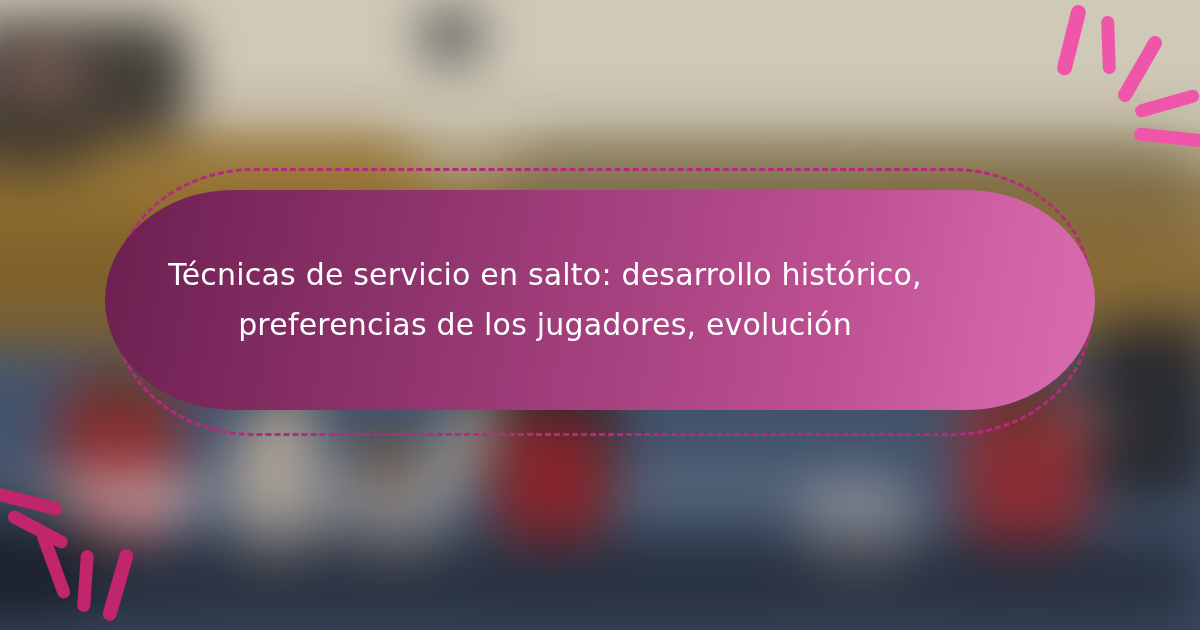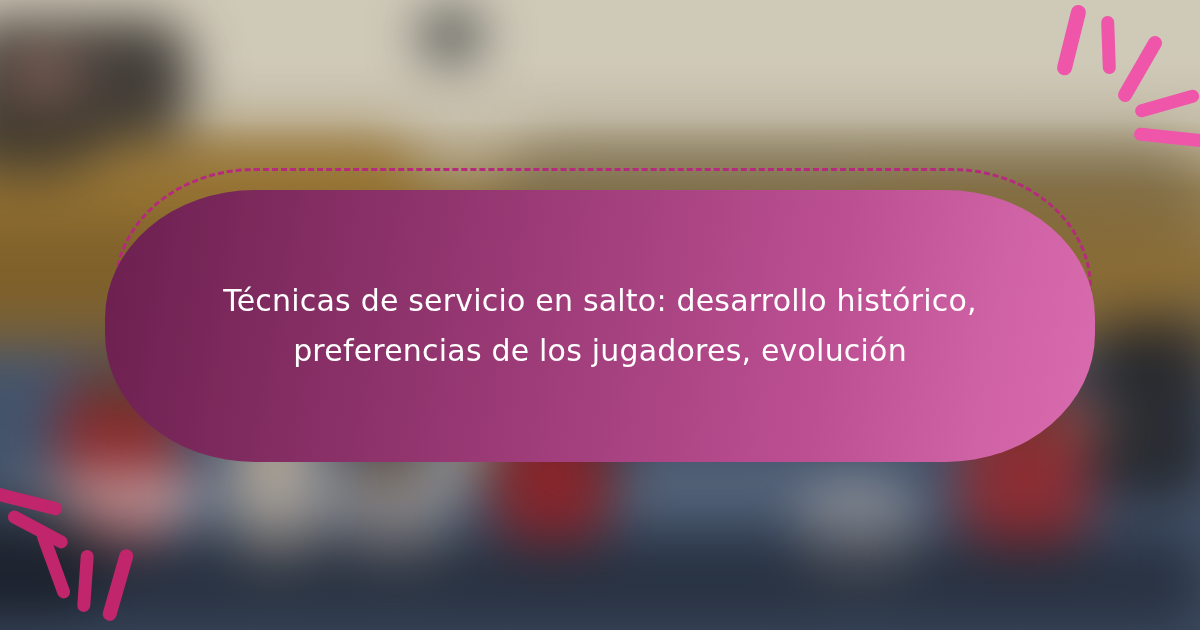--- a/index.html
+++ b/index.html
@@ -98,34 +98,33 @@
     border: 3px dashed #b62a7e;
     border-radius: 140px / 120px;
     box-sizing: border-box;
     pointer-events: none;
   }
   .card {
     position: absolute;
     left: 5px;
     top: 22px;
     width: 990px;
-    height: 272px;
+    height: 220px;
     border-radius: 150px / 128px;
     background: linear-gradient(100deg,
         #6b1f4f 0%,
         #7e2a5e 16%,
         #92356f 34%,
         #a6417f 52%,
         #bc4f92 72%,
         #cf61a5 88%,
         #d96cae 100%);
     box-sizing: border-box;
     display: flex;
     align-items: center;
-    justify-content: center;
   }
   .card-title {
     color: #ffffff;
     font-size: 30px;
     line-height: 50px;
     font-weight: 400;
     text-align: center;
     letter-spacing: .2px;
     max-width: 800px;
     padding: 0 40px;

